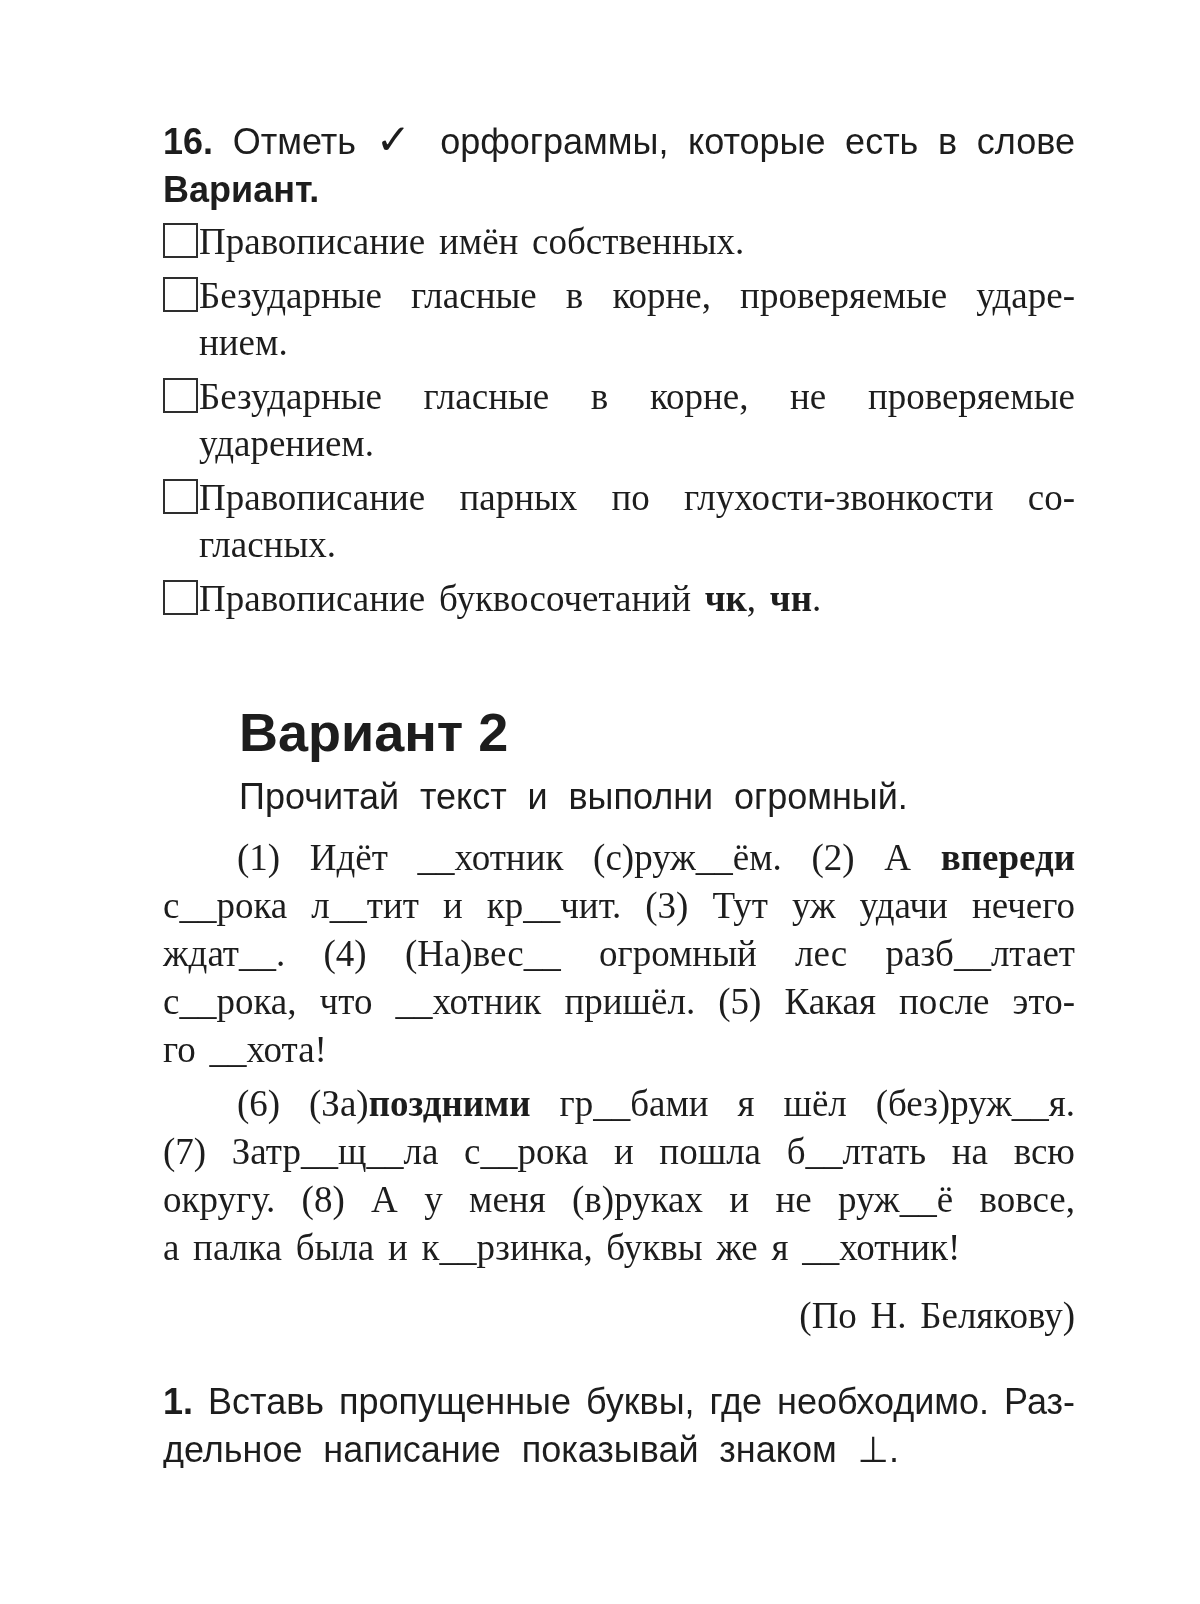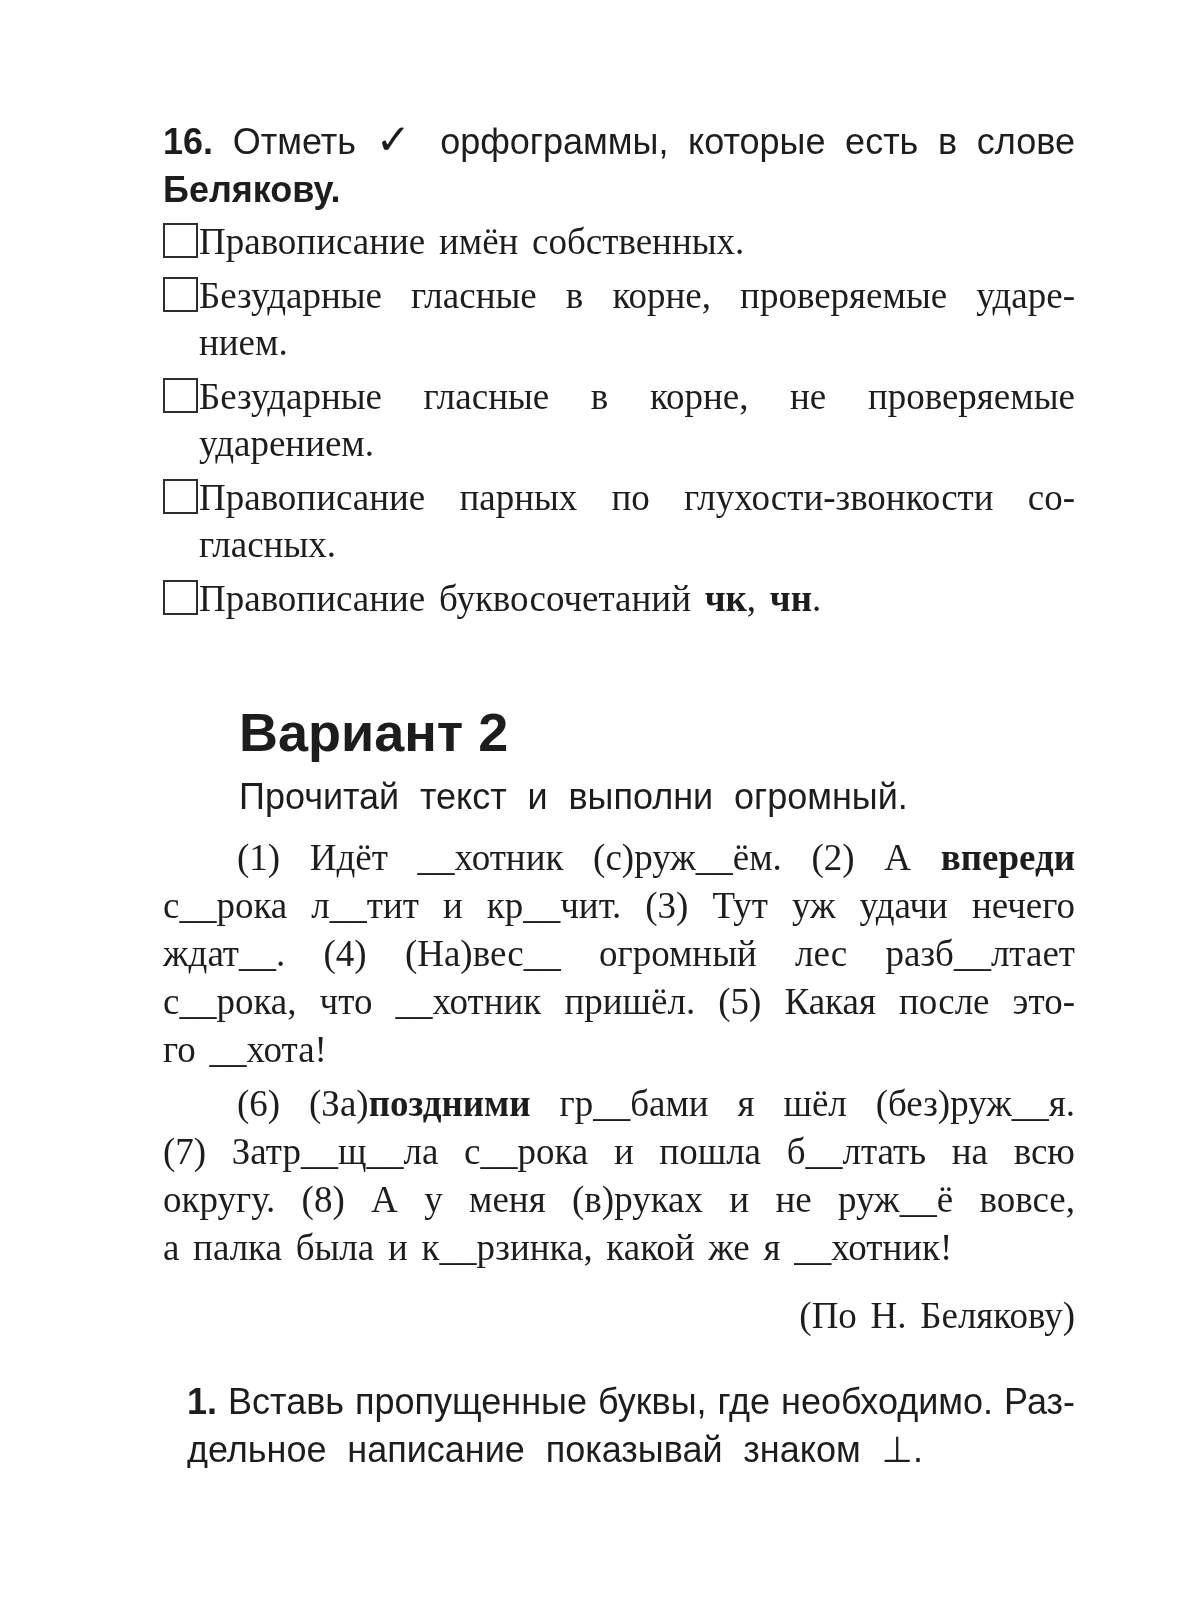--- a/index.html
+++ b/index.html
@@ -56,37 +56,37 @@
     margin-top: 85px;
     font-size: 54px;
     line-height: 50px;
     font-weight: 700;
     text-indent: 76px;
   }
   .intro-line { margin-top: 16px; text-indent: 76px; }
   .para1 { margin-top: 13px; }
   .para2 { margin-top: 6px; }
   .attribution { margin-top: 20px; text-align: right; }
-  .task1 { margin-top: 38px; margin-left: 24px; }
+  .task1 { margin-top: 38px; }
   .usym { font-family: "DejaVu Sans", sans-serif; }
   .pagenum { margin-top: 8px; margin-left: -8px; }
 </style>
 </head>
 <body>
 
 <div class="page">
   <div class="content">
 
     <div class="line sans jfull t16-line1">
       <b>16.</b>
       <span>Отметь</span>
       <span class="check">✓</span>
       <span>орфограммы, которые есть в слове</span>
     </div>
-    <div class="line sans bold">Белякову.</div>
+    <div class="line sans bold">Вариант.</div>
 
     <div class="options">
 
       <div class="option">
         <span class="checkbox"></span>
         <div>
           <div class="line serif">Правописание имён собственных.</div>
         </div>
       </div>
 
@@ -135,21 +135,21 @@
       <div class="line serif jfull">ждат__. (4) (На)вес__ огромный лес разб__лтает</div>
       <div class="line serif jfull">с__рока, что __хотник пришёл. (5) Какая после это-</div>
       <div class="line serif">го __хота!</div>
     </div>
 
     <div class="para2">
       <div class="line serif jfull indent"><span>(6) (За)</span><b>поздними</b>
         <span>гр__бами я шёл (без)руж__я.</span></div>
       <div class="line serif jfull">(7) Затр__щ__ла с__рока и пошла б__лтать на всю</div>
       <div class="line serif jfull">округу. (8) А у меня (в)руках и не руж__ё вовсе,</div>
-      <div class="line serif">а палка была и к__рзинка, какой же я __хотник!</div>
+      <div class="line serif">а палка была и к__рзинка, буквы же я __хотник!</div>
     </div>
 
     <div class="line serif attribution">(По Н. Белякову)</div>
 
     <div class="task1">
       <div class="line sans jfull">
         <b>1.</b>
         <span>Вставь пропущенные буквы, где необходимо. Раз-</span>
       </div>
       <div class="line sans wsp"><span>дельное написание показывай знаком</span>

